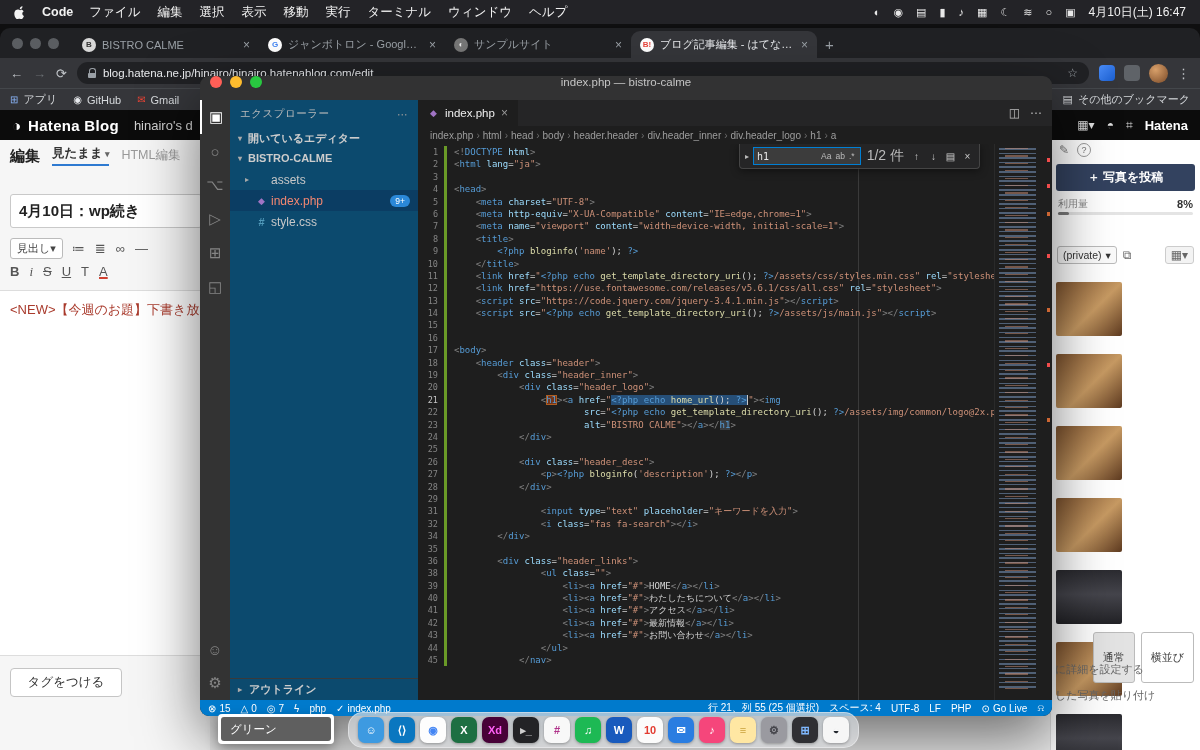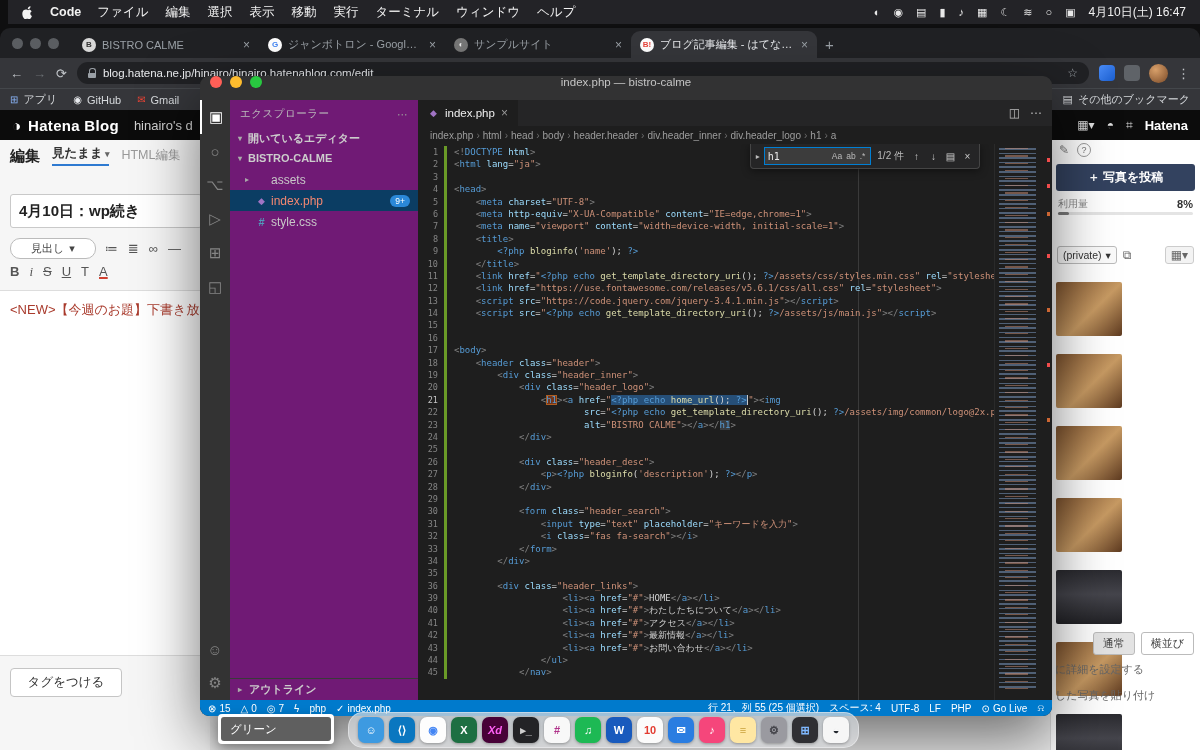--- a/index.html
+++ b/index.html
@@ -1,20 +1,20 @@
 <!DOCTYPE html>
 <html><head>
 <meta charset="utf-8">
 <style>
   *{margin:0;padding:0;box-sizing:border-box}
   html,body{width:1200px;height:750px;overflow:hidden}
   body{position:relative;font-family:"Liberation Sans",sans-serif;background:#0f0f10}
 
   
-  .menubar{position:absolute;top:0;left:8px;right:0;height:24px;background:#232327;color:#f2f2f2;
+  .menubar{position:absolute;top:0;left:0;right:0;height:24px;background:#232327;color:#f2f2f2;
     display:flex;align-items:center;padding:0 14px;font-size:12.5px;z-index:50}
   .apple{width:14px;margin-right:14px;display:flex;align-items:center}
   .mb-app{font-weight:bold;margin-right:16px}
   #menu-items{display:flex;gap:17px}
   .mb-item{white-space:nowrap}
   .mb-right{margin-left:auto;display:flex;align-items:center;gap:13px;font-size:11px}
   #menu-status{display:flex;gap:13px;color:#e8e8e8}
   .mb-clock{font-size:12px;white-space:nowrap}
 
   
@@ -67,21 +67,21 @@
   .h-left{position:absolute;left:0;top:30px;width:210px;bottom:0;background:#f6f6f6}
   .h-tabs{display:flex;align-items:flex-end;gap:12px;margin:5px 0 0 10px}
   .h-edit{font-size:15px;font-weight:bold;color:#222}
   .h-tab{font-size:12.5px;color:#333;font-weight:bold;padding-bottom:2px}
   .h-tab.on{border-bottom:2px solid #2e7ad1}
   .h-tab .arr{font-size:9px;color:#666;margin-left:2px}
   .h-tab.off{color:#999;font-weight:normal}
   .h-title{position:absolute;top:54px;left:10px;width:192px;height:34px;background:#fff;border:1px solid #c9c9c9;
     border-radius:3px;font-size:15px;font-weight:bold;color:#222;padding:0 8px;font-family:"Liberation Sans",sans-serif}
   .h-tb1{position:absolute;top:98px;left:10px;display:flex;align-items:center;gap:9px}
-  .h-sel{border:1px solid #bbb;background:#fff;border-radius:10px;font-size:11px;color:#444;padding:2px 20px;display:flex;gap:5px;align-items:center}
+  .h-sel{border:1px solid #bbb;background:#fff;border-radius:3px;font-size:11px;color:#444;padding:2px 6px;display:flex;align-items:center}
   #ht-insert,#ht-format{display:flex;gap:10px}
   .ht-ic{font-size:13px;color:#555}
   .h-tb2{position:absolute;top:124px;left:10px}
   .fmt-bold-icon{font-weight:bold}
   .fmt-italic-icon{font-style:italic;font-family:"Liberation Serif",serif}
   .fmt-strike-icon{text-decoration:line-through}
   .fmt-underline-icon{text-decoration:underline}
   .fmt-color-icon{text-decoration:underline;text-decoration-color:#d04030;text-decoration-thickness:2px}
   .h-body{position:absolute;top:150px;left:0;right:0;height:366px;background:#fff;
     border-top:1px solid #ddd;border-bottom:1px solid #ddd;padding:10px 10px}
@@ -100,21 +100,21 @@
   .hr-priv{position:absolute;top:106px;left:6px;right:6px;display:flex;align-items:center;gap:6px}
   .priv-select{border:1px solid #bbb;border-radius:3px;background:#fafafa;font-size:10.5px;color:#333;
     padding:2px 5px;display:flex;align-items:center;gap:4px}
   .hr-ic2{color:#666;font-size:12px}
   .hr-ic2.right{margin-left:auto;border:1px solid #ccc;border-radius:3px;padding:1px 5px;background:#f3f3f3}
   #photo-grid{position:absolute;top:142px;left:5px;right:5px;display:flex;flex-wrap:wrap;gap:18px 8px}
   .photo{width:66px;height:54px;border-radius:2px}
   .ph-warm{background:linear-gradient(135deg,#7e5430,#c79a63 55%,#5d3a20)}
   .ph-dark{background:linear-gradient(180deg,#2b2b30,#45454c 45%,#222226)}
   .hr-views{position:absolute;top:492px;right:6px;display:flex;gap:6px}
-  .vbtn{font-size:11px;color:#444;border:1px solid #bbb;border-radius:3px;padding:3px 9px;background:#fff}
+  .vbtn{font-size:11px;color:#444;border:1px solid #bbb;border-radius:3px;padding:17px 9px;background:#fff}
   .vbtn.on{background:#e3e3e3}
   .hr-detail{position:absolute;top:522px;left:4px;font-size:11px;color:#666;white-space:nowrap}
   .hr-paste{position:absolute;top:548px;left:4px;font-size:11px;color:#666;white-space:nowrap}
 
   
   .green-pop{position:absolute;left:218px;top:714px;width:116px;height:30px;background:#fff;border-radius:4px;
     padding:3px;z-index:26;box-shadow:0 4px 12px rgba(0,0,0,.35)}
   .green-row{height:100%;background:#5f5f5f;border-radius:3px;color:#fff;font-size:11.5px;
     display:flex;align-items:center;padding:0 9px}
 
@@ -125,21 +125,21 @@
   .tl{display:flex;gap:8px;margin-left:10px}
   .dot{width:12px;height:12px;border-radius:50%}
   .dot.r{background:#ff5f57}.dot.y{background:#febc2e}.dot.g{background:#28c840}
   .vs-title-text{position:absolute;left:0;right:0;text-align:center;color:#c5c5c5;font-size:11.5px}
   .vs-main{flex:1;display:flex;min-height:0}
   .activity{width:30px;background:#333333;display:flex;flex-direction:column;align-items:center;flex:none}
   #activity-top,#activity-bottom{display:flex;flex-direction:column;width:100%}
   #activity-bottom{margin-top:auto}
   .act-ic{height:34px;display:flex;align-items:center;justify-content:center;color:#858585;font-size:15px;width:100%}
   .act-ic.on{color:#fff;border-left:2px solid #fff}
-  .vs-side{width:188px;background:#701a75;flex:none;position:relative;color:#cccccc;overflow:hidden}
+  .vs-side{width:188px;background:#0c4a6e;flex:none;position:relative;color:#cccccc;overflow:hidden}
   .side-head{height:28px;display:flex;align-items:center;padding:0 10px;font-size:10.5px;letter-spacing:.5px;color:#bbb}
   .side-head .dots{margin-left:auto;color:#999}
   .side-row{height:20px;display:flex;align-items:center;font-size:11px;font-weight:bold;padding-left:5px;gap:3px}
   .tw2{font-size:8px;color:#aaa;width:10px;text-align:center}
   #file-tree{margin-top:1px}
   .tree-row{height:21px;display:flex;align-items:center;font-size:12px;padding-left:12px;gap:4px;color:#c8c8c8}
   .tree-row.sel-row{background:#0b3d63}
   .tree-row.sel-row .flabel{color:#f48771}
   .fic{font-size:9px;width:11px;text-align:center}
   .fic.php{color:#a074c4}
@@ -176,21 +176,21 @@
     background:repeating-linear-gradient(180deg,rgba(206,145,120,.5) 0 1.2px,transparent 1.2px 7.4px)}
   .ovr{position:absolute;right:2px;top:14px;width:3px;height:4px;background:#f14c4c;
     box-shadow:0 26px 0 #f14c4c,0 54px 0 #cc6633,0 96px 0 #f14c4c,0 150px 0 #cc6633,0 205px 0 #f14c4c,0 260px 0 #cc6633}
   .findw{position:absolute;top:0;right:72px;height:25px;background:#252526;border:1px solid #454545;border-top:none;
     display:flex;align-items:center;gap:4px;padding:0 5px;box-shadow:0 2px 8px rgba(0,0,0,.45);border-radius:0 0 4px 4px}
   .fchev{color:#bbb;font-size:8px}
   .finput{height:18px;background:#3c3c3c;border:1px solid #007fd4;display:flex;align-items:center;padding:0 3px}
   .finput input{width:62px;background:transparent;border:none;outline:none;color:#e8e8e8;font-size:10px;
     font-family:"DejaVu Sans Mono",monospace}
   .fopt{font-size:8.5px;color:#bbb;padding:0 2px}
-  .fcount{font-size:10px;color:#bbb;white-space:nowrap;padding:0 2px}
+  .fcount{font-size:14px;color:#bbb;white-space:nowrap;padding:0 2px}
   .fbtn{color:#ccc;font-size:10px;width:13px;text-align:center}
   .vs-status{height:16px;background:#007acc;display:flex;align-items:center;gap:10px;padding:0 8px;
     color:#fff;font-size:10px;flex:none;white-space:nowrap}
   .st-it{display:flex;align-items:center;gap:3px}
   .st-sp{flex:1}
 
   
   .dock{position:absolute;left:348px;top:712px;height:36px;background:rgba(248,248,250,.5);
     border:1px solid rgba(255,255,255,.4);border-radius:15px;z-index:30;display:flex;align-items:center;
     gap:5px;padding:0 9px;backdrop-filter:blur(18px)}
@@ -593,53 +593,48 @@
               <span class="ln">28</span>
               <span class="gitbar"></span>
               <span class="ct"><span class="tk-pl">            </span><span class="tk-pu">&lt;/</span><span class="tk-tg">div</span><span class="tk-pu">&gt;</span></span>
             </div>
             <div class="cl">
               <span class="ln">29</span>
               <span class="gitbar"></span>
               <span class="ct"></span>
             </div>
             <div class="cl">
-              <span class="ln">30</span>
-              <span class="gitbar"></span>
-              <span class="ct"><span class="tk-pl">            </span><span class="tk-pu">&lt;</span><span class="tk-tg">form</span><span class="tk-at"> class</span><span class="tk-pl">=</span><span class="tk-st">"header_search"</span><span class="tk-pu">&gt;</span></span>
-            </div>
-            <div class="cl">
               <span class="ln">31</span>
               <span class="gitbar"></span>
               <span class="ct"><span class="tk-pl">                </span><span class="tk-pu">&lt;</span><span class="tk-tg">input</span><span class="tk-at"> type</span><span class="tk-pl">=</span><span class="tk-st">"text"</span><span class="tk-at"> placeholder</span><span class="tk-pl">=</span><span class="tk-st">"キーワードを入力"</span><span class="tk-pu">&gt;</span></span>
             </div>
             <div class="cl">
               <span class="ln">32</span>
               <span class="gitbar"></span>
               <span class="ct"><span class="tk-pl">                </span><span class="tk-pu">&lt;</span><span class="tk-tg">i</span><span class="tk-at"> class</span><span class="tk-pl">=</span><span class="tk-st">"fas fa-search"</span><span class="tk-pu">&gt;&lt;/</span><span class="tk-tg">i</span><span class="tk-pu">&gt;</span></span>
             </div>
             <div class="cl">
-              <span class="ln">33</span>
-              <span class="gitbar"></span>
-              <span class="ct"><span class="tk-pl">            </span><span class="tk-pu">&lt;/</span><span class="tk-tg">form</span><span class="tk-pu">&gt;</span></span>
-            </div>
-            <div class="cl">
               <span class="ln">34</span>
               <span class="gitbar"></span>
               <span class="ct"><span class="tk-pl">        </span><span class="tk-pu">&lt;/</span><span class="tk-tg">div</span><span class="tk-pu">&gt;</span></span>
             </div>
             <div class="cl">
               <span class="ln">35</span>
               <span class="gitbar"></span>
               <span class="ct"></span>
             </div>
             <div class="cl">
               <span class="ln">36</span>
               <span class="gitbar"></span>
               <span class="ct"><span class="tk-pl">        </span><span class="tk-pu">&lt;</span><span class="tk-tg">div</span><span class="tk-at"> class</span><span class="tk-pl">=</span><span class="tk-st">"header_links"</span><span class="tk-pu">&gt;</span></span>
+            </div>
+            <div class="cl">
+              <span class="ln">38</span>
+              <span class="gitbar"></span>
+              <span class="ct"><span class="tk-pl">                </span><span class="tk-pu">&lt;</span><span class="tk-tg">ul</span><span class="tk-at"> class</span><span class="tk-pl">=</span><span class="tk-st">""</span><span class="tk-pu">&gt;</span></span>
             </div>
             <div class="cl">
               <span class="ln">39</span>
               <span class="gitbar"></span>
               <span class="ct"><span class="tk-pl">                    </span><span class="tk-pu">&lt;</span><span class="tk-tg">li</span><span class="tk-pu">&gt;&lt;</span><span class="tk-tg">a</span><span class="tk-at"> href</span><span class="tk-pl">=</span><span class="tk-st">"#"</span><span class="tk-pu">&gt;</span><span class="tk-pl">HOME</span><span class="tk-pu">&lt;/</span><span class="tk-tg">a</span><span class="tk-pu">&gt;&lt;/</span><span class="tk-tg">li</span><span class="tk-pu">&gt;</span></span>
             </div>
             <div class="cl">
               <span class="ln">40</span>
               <span class="gitbar"></span>
               <span class="ct"><span class="tk-pl">                    </span><span class="tk-pu">&lt;</span><span class="tk-tg">li</span><span class="tk-pu">&gt;&lt;</span><span class="tk-tg">a</span><span class="tk-at"> href</span><span class="tk-pl">=</span><span class="tk-st">"#"</span><span class="tk-pu">&gt;</span><span class="tk-pl">わたしたちについて</span><span class="tk-pu">&lt;/</span><span class="tk-tg">a</span><span class="tk-pu">&gt;&lt;/</span><span class="tk-tg">li</span><span class="tk-pu">&gt;</span></span>
@@ -721,21 +716,21 @@
       </span>
     <span class="st-it">⍾</span>
   </div>
 </div>
 
 <div class="dock" id="dock">
     <div class="dock-app" style="background: rgb(61, 154, 225); color: rgb(255, 255, 255);">☺</div>
     <div class="dock-app" style="background: rgb(10, 119, 192); color: rgb(255, 255, 255);">⟨⟩</div>
     <div class="dock-app" style="background: rgb(253, 253, 253); color: rgb(66, 133, 244);">◉</div>
     <div class="dock-app" style="background: rgb(29, 111, 66); color: rgb(255, 255, 255);">X</div>
-    <div class="dock-app" style="background: rgb(71, 1, 55); color: rgb(255, 97, 246); font-style: italic;">Xd</div>
+    <div class="dock-app" style="background: rgb(71, 1, 55); color: rgb(255, 97, 246);">Xd</div>
     <div class="dock-app" style="background: rgb(35, 35, 38); color: rgb(208, 208, 208);">▸_</div>
     <div class="dock-app" style="background: rgb(248, 248, 248); color: rgb(176, 51, 138);">#</div>
     <div class="dock-app" style="background: rgb(29, 185, 84); color: rgb(255, 255, 255);">♫</div>
     <div class="dock-app" style="background: rgb(24, 90, 189); color: rgb(255, 255, 255);">W</div>
     <div class="dock-app" style="background: rgb(251, 251, 251); color: rgb(226, 59, 48);">10</div>
     <div class="dock-app" style="background: rgb(42, 125, 225); color: rgb(255, 255, 255);">✉</div>
     <div class="dock-app" style="background: rgb(245, 70, 123); color: rgb(255, 255, 255);">♪</div>
     <div class="dock-app" style="background: rgb(255, 231, 163); color: rgb(201, 162, 60);">≡</div>
     <div class="dock-app" style="background: rgb(154, 154, 160); color: rgb(68, 68, 74);">⚙</div>
     <div class="dock-app" style="background: rgb(47, 47, 51); color: rgb(127, 184, 255);">⊞</div>

